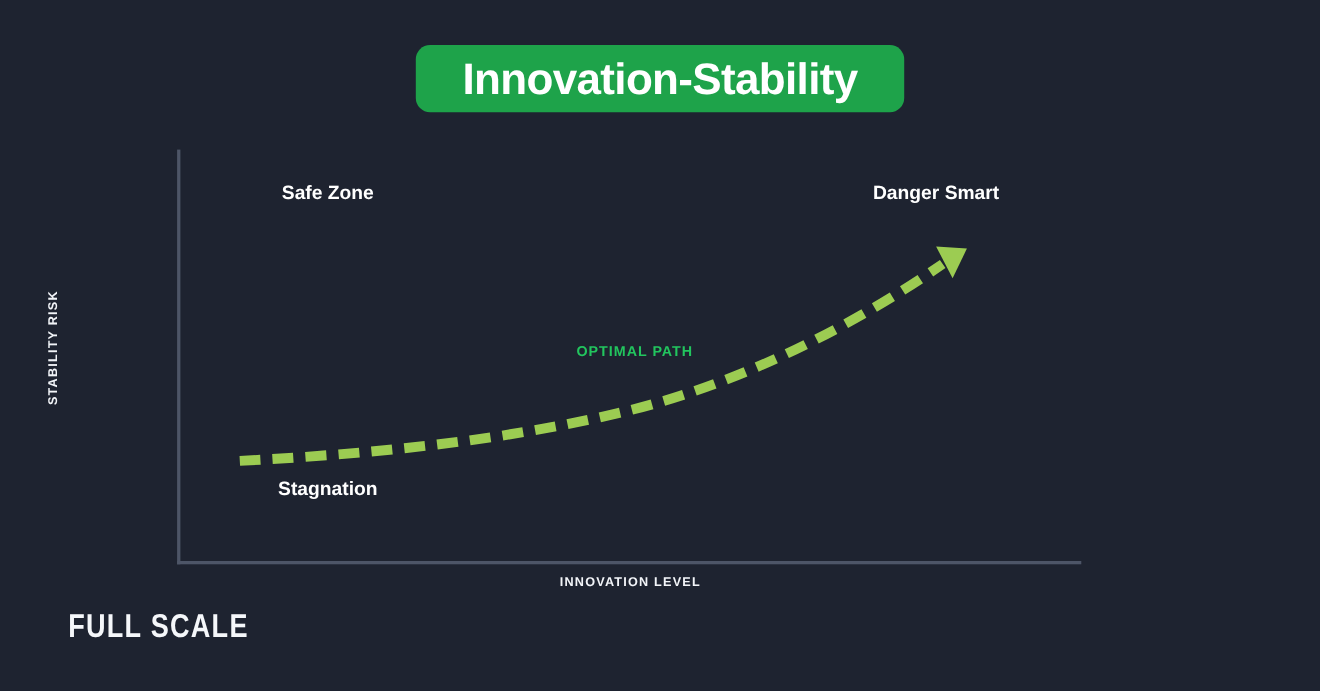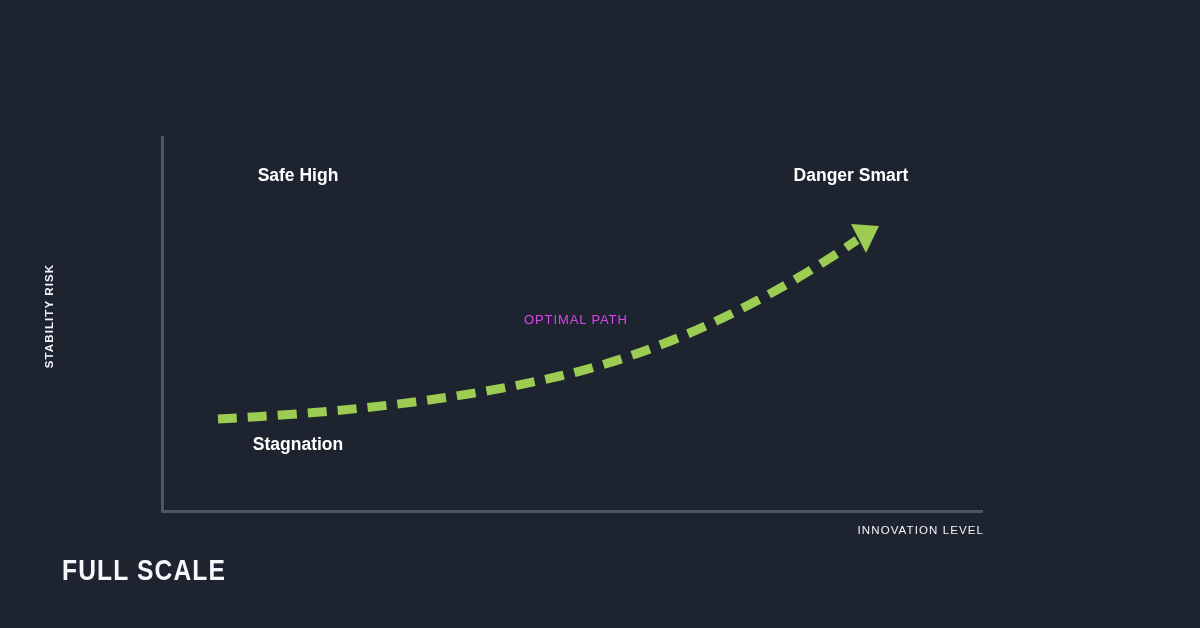--- a/index.html
+++ b/index.html
@@ -50,24 +50,24 @@
     color:#f2f4f8;
     font-size:11.5px;
     font-weight:bold;
     letter-spacing:1.1px;
     transform:rotate(-90deg);
     transform-origin:center center;
     white-space:nowrap;
   }
   .x-axis-title {
     position:absolute; left:162px; top:524px;
-    width:822px; text-align:right;
+    width:822px; text-align:center;
     color:#f2f4f8;
     font-size:11.5px;
-    font-weight:normal;
+    font-weight:bold;
     letter-spacing:1.1px;
     white-space:nowrap;
   }
 
   
   .quadrant { position:absolute; text-align:center; }
   .quadrant .q-title {
     color:#ffffff;
     font-size:17.5px;
     font-weight:bold;
@@ -83,23 +83,23 @@
     white-space:nowrap;
   }
   #q-safe    { left:148px; top:164px; width:300px; }
   #q-danger  { left:701px; top:164px; width:300px; }
   #q-stag    { left:148px; top:433px; width:300px; }
   #q-sweet   { left:701px; top:433px; width:300px; }
 
   
   .path-label {
     position:absolute; left:524px; top:312px;
-    color:#d946ef;
+    color:#22c55e;
     font-size:13px;
-    font-weight:normal;
+    font-weight:bold;
     letter-spacing:0.9px;
     white-space:nowrap;
   }
 
   
   .curve-svg { position:absolute; left:0; top:0; width:1200px; height:628px; pointer-events:none; }
 
   
   .logo {
     position:absolute; left:62px; top:553px;
@@ -111,31 +111,34 @@
     transform:scaleX(0.82);
     transform-origin:left center;
     white-space:nowrap;
   }
 </style>
 </head>
 <body>
 
 <div id="stage">
 
+  <div class="title-badge">
+    <span class="title-text">Innovation-Stability</span>
+  </div>
 
   <div class="chart-area">
     <div class="y-axis"></div>
     <div class="x-axis"></div>
   </div>
 
   <div class="y-axis-title">STABILITY RISK</div>
   <div class="x-axis-title">INNOVATION LEVEL</div>
 
   <div class="quadrant" id="q-safe">
-    <div class="q-title">Safe High</div>
+    <div class="q-title">Safe Zone</div>
   </div>
 
   <div class="quadrant" id="q-danger">
     <div class="q-title">Danger Smart</div>
   </div>
 
   <div class="quadrant" id="q-stag">
     <div class="q-title">Stagnation</div>
   </div>
 

